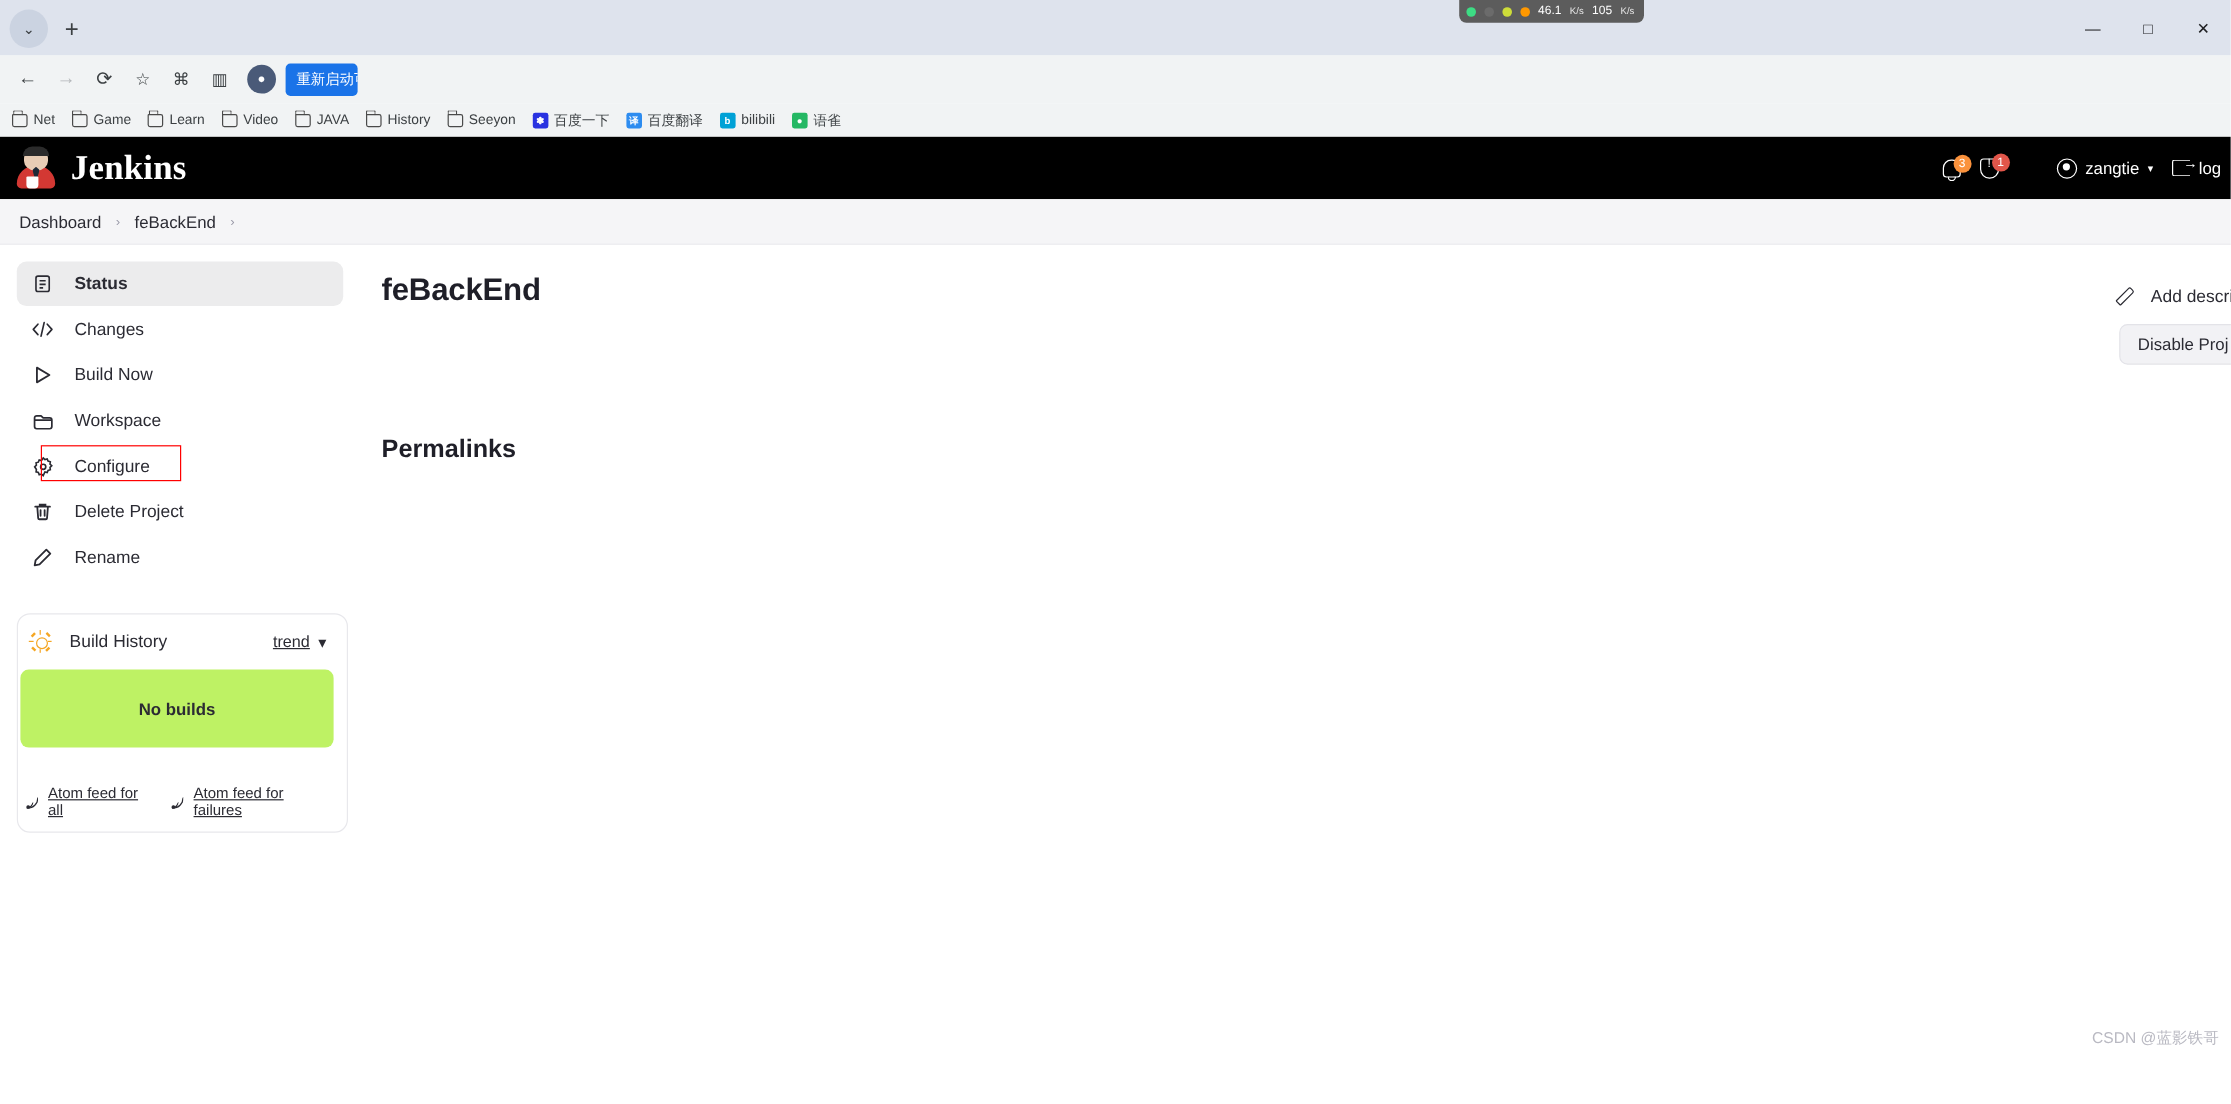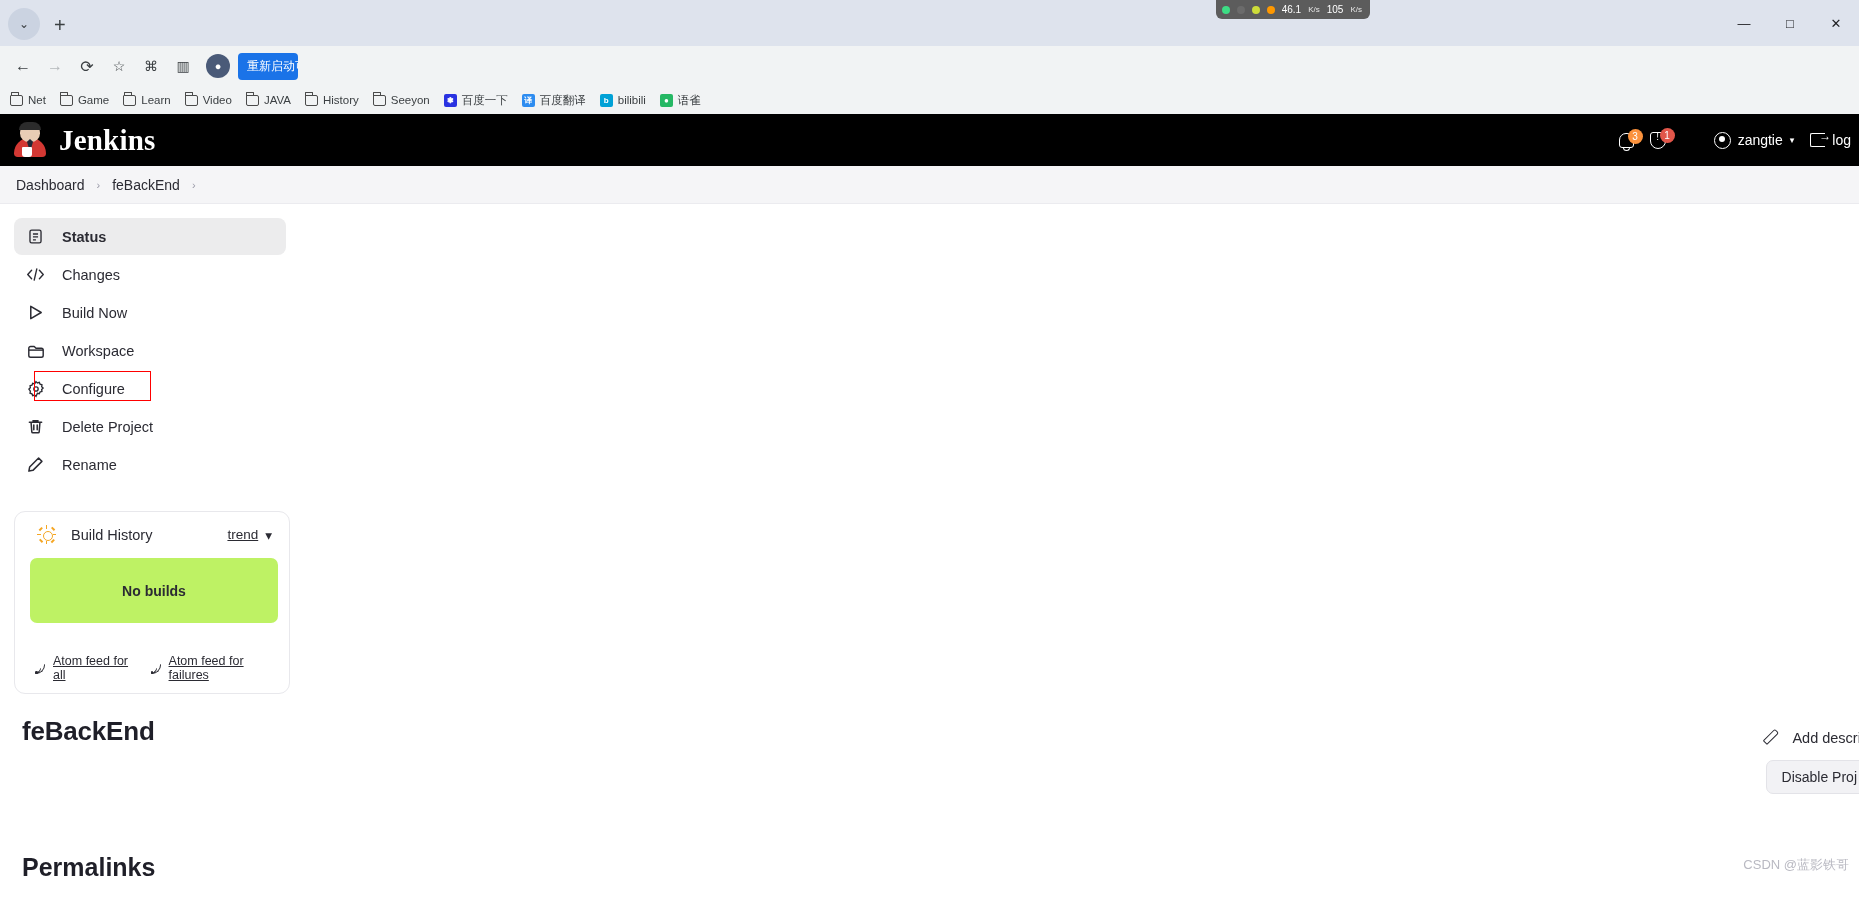--- a/index.html
+++ b/index.html
@@ -227,42 +227,42 @@
     content: "→"; position: absolute; left: 8px; top: -5px; font-size: 12px; color: #fff;
   }
 
   .breadcrumb {
     height: 38px; background: #f5f5f7; display: flex;
     align-items: center; gap: 12px; padding: 0 16px;
     font-size: 14px; color: #2b2b33; border-bottom: 1px solid #ebebef;
   }
   .bc-sep { color: #9a9aa8; font-size: 11px; }
 
-  .body-row { display: flex; flex-direction: column; }
+  .body-row { display: flex; }
 
   
   .sidebar { width: 296px; padding: 14px 10px 0 14px; flex: none; position: relative; }
   .side-item {
     display: flex; align-items: center; gap: 17px;
     height: 37px; padding: 0 12px; border-radius: 8px;
     font-size: 14.5px; color: #2b2b33; margin-bottom: 1px;
   }
   .side-item.active { background: #ececed; font-weight: bold; }
   .side-ico {
     width: 19px; height: 19px; flex: none;
     display: flex; align-items: center; justify-content: center; color: #2b2b33;
   }
   .red-box {
     position: absolute; left: 34px; top: 167px;
     width: 117px; height: 30px; border: 1.5px solid #ff0000; pointer-events: none;
   }
 
   .bh-card {
     margin-top: 28px; border: 1px solid #e8e8ec;
-    border-radius: 11px; padding: 13px 11px 11px 15px; width: 276px;
+    border-radius: 11px; padding: 13px 11px 11px 2px; width: 276px;
   }
   .bh-head {
     display: flex; align-items: center; gap: 15px;
     font-size: 14.5px; color: #2b2b33; padding: 0 6px 0 7px;
   }
   .sun { width: 19px; height: 19px; position: relative; flex: none; }
   .sun::after {
     content: ""; position: absolute; left: 5.5px; top: 5.5px;
     width: 8px; height: 8px; border: 1.7px solid #f5a623; border-radius: 50%;
   }
@@ -286,21 +286,21 @@
     position: absolute; left: 1px; bottom: 1px;
     border: 1.5px solid #2b2b33; border-color: transparent #2b2b33 #2b2b33 transparent;
     border-radius: 0 0 9px 0;
   }
   .rss i.a { width: 6px; height: 6px; }
   .rss i.b { width: 10px; height: 10px; }
 
   
   .main { flex: 1; padding: 22px 0 0 22px; position: relative; }
   .job-title { font-size: 26px; font-weight: bold; color: #1f1f28; letter-spacing: -.2px; }
-  .permalinks { font-size: 25px; font-weight: bold; color: #1f1f28; margin-top: 106px; }
+  .permalinks { font-size: 21px; font-weight: bold; color: #1f1f28; margin-top: 106px; }
 
   .right-actions {
     position: absolute; right: -14px; top: 36px;
     display: flex; flex-direction: column; align-items: flex-end; gap: 14px;
   }
   .add-desc {
     display: flex; align-items: center; gap: 11px;
     font-size: 14.5px; color: #2b2b33; white-space: nowrap;
   }
   .pencil { width: 15px; height: 15px; position: relative; flex: none; }

